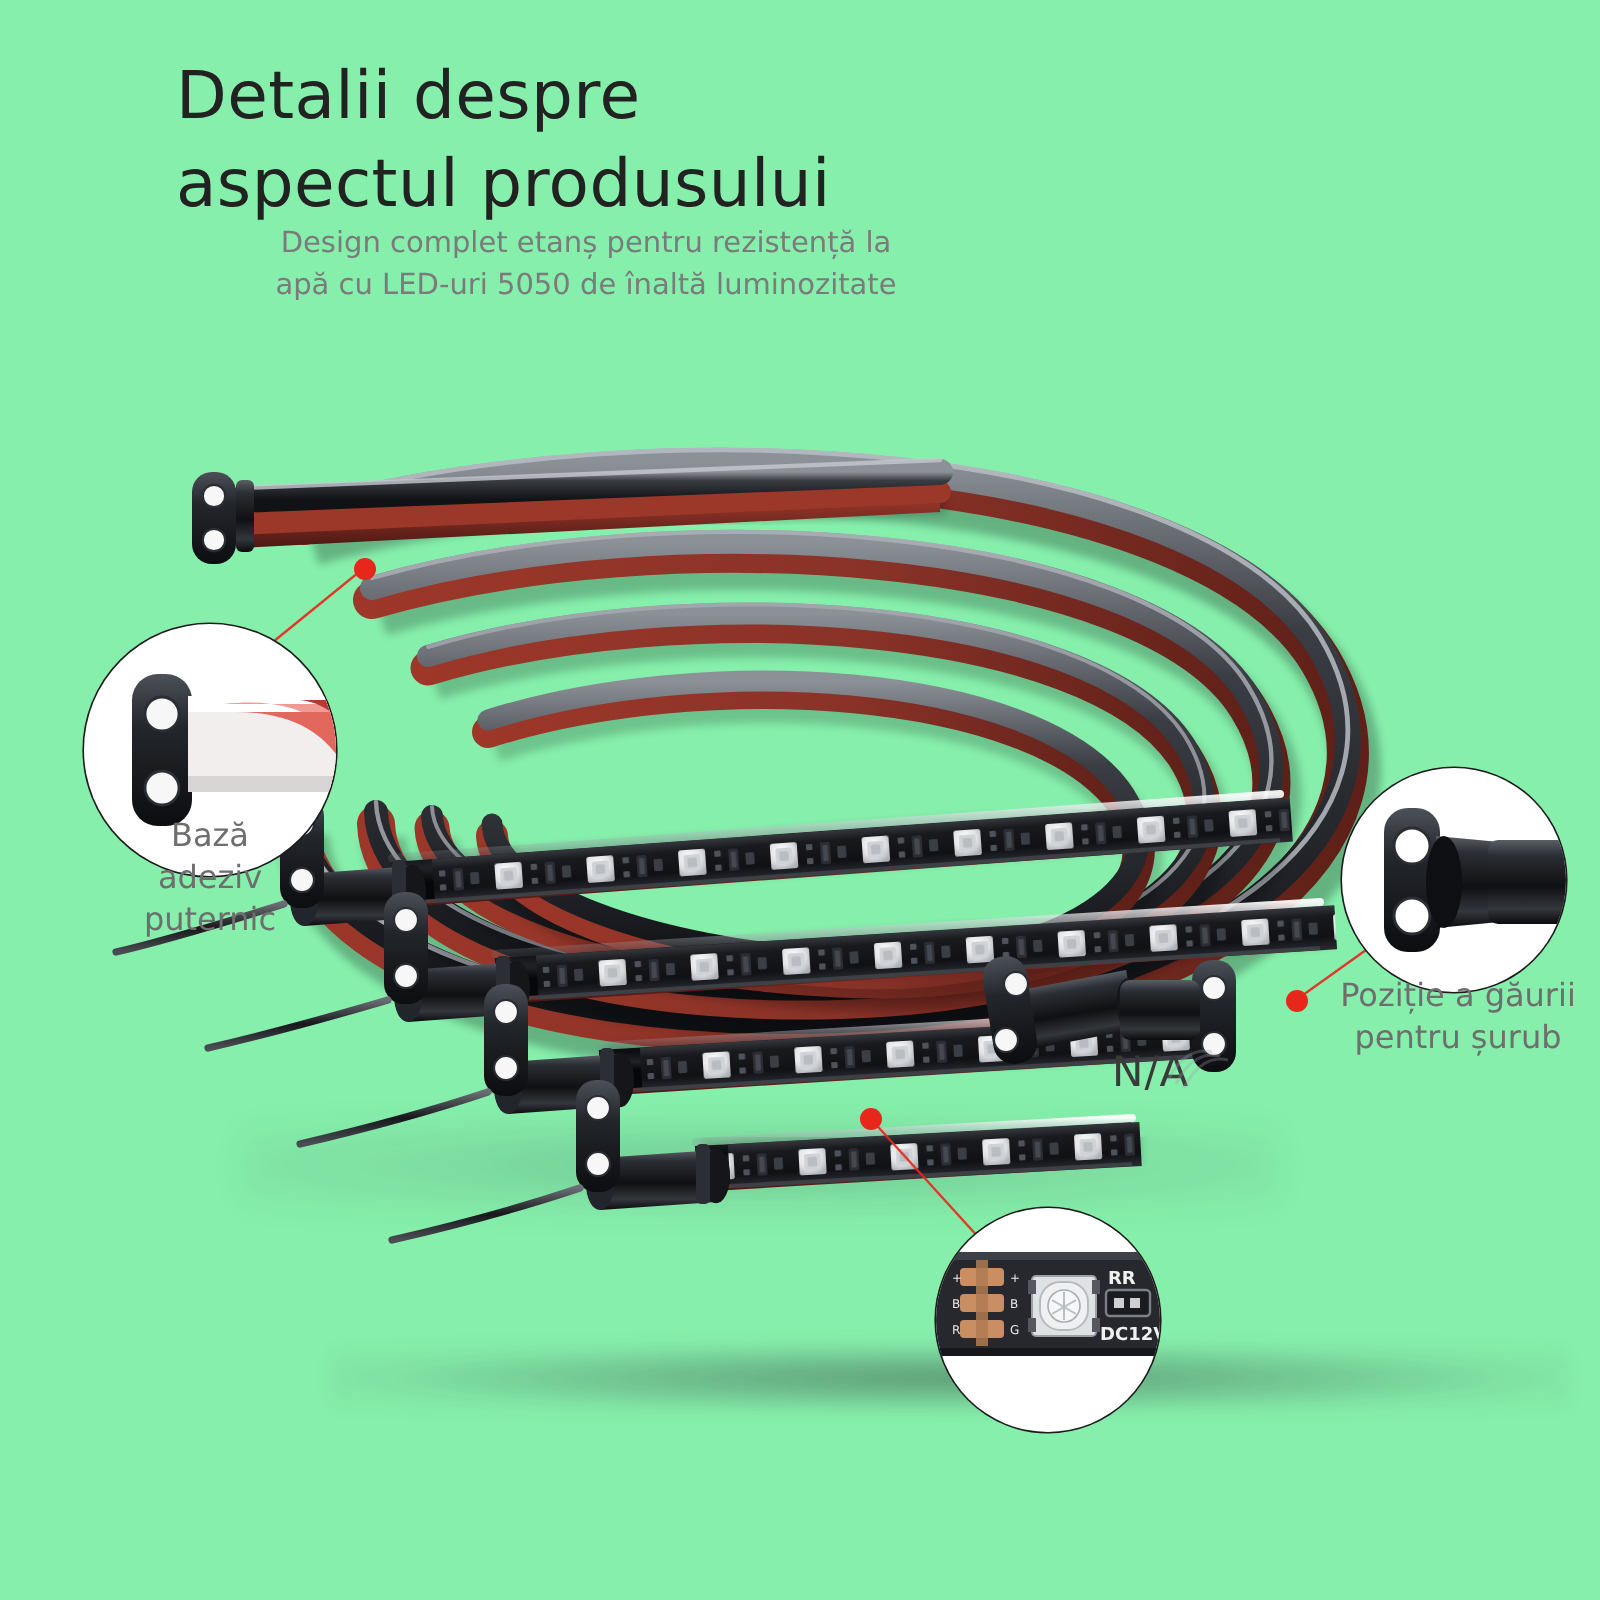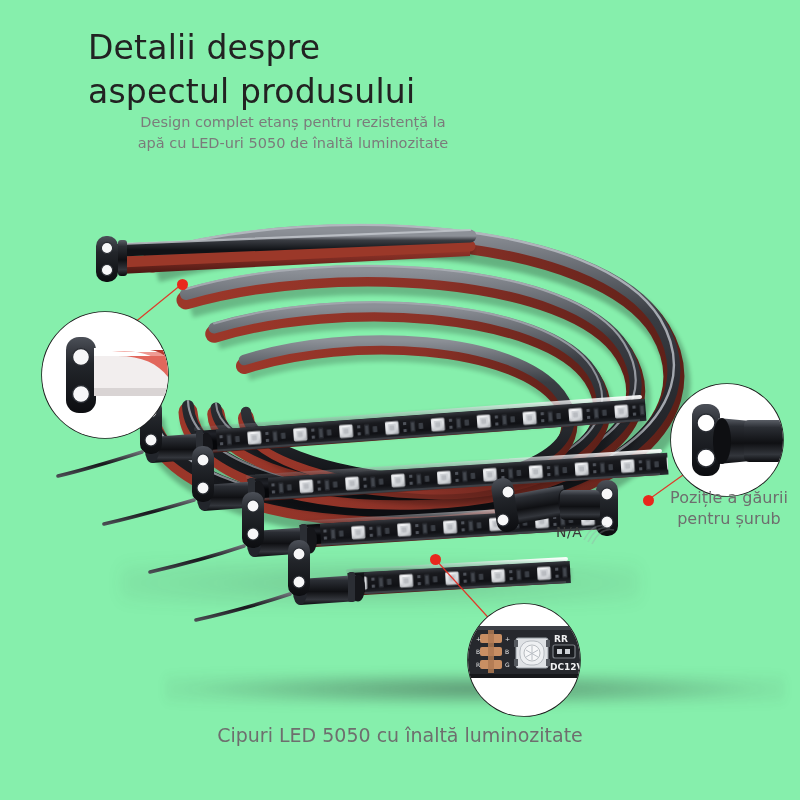--- a/index.html
+++ b/index.html
@@ -43,21 +43,21 @@
   .lens-label{
     position:absolute;text-align:center;color:#6e6e6e;
     font-size:16px;line-height:1.3;white-space:pre-line;font-weight:400;
   }
   .dot{
     position:absolute;width:11px;height:11px;border-radius:50%;
     background:#e8271c;
   }
 
   .wm{
-    position:absolute;font-size:14px;color:#3a3a3a;
+    position:absolute;font-size:21px;color:#3a3a3a;
     letter-spacing:.5px;
   }
   .wm-ghost{
     position:absolute;width:38px;height:28px;opacity:.30;
   }
 
   .bottom-caption{
     position:absolute;left:0;top:724px;width:800px;text-align:center;
     font-size:19px;color:#6e6e6e;font-weight:400;
   }
@@ -410,28 +410,30 @@
         <rect x="565" y="649" width="5" height="5" fill="#cdd1d6"></rect>
         <text x="550" y="670" font-family="DejaVu Sans, sans-serif" font-size="9" font-weight="bold" fill="#f0f0f1">DC12V</text>
       </g>
     </g>
   </svg>
 
   <div class="dot" style="left:177px;top:279px;"></div>
   <div class="dot" style="left:643px;top:495px;"></div>
   <div class="dot" style="left:430px;top:554px;"></div>
 
+  <div class="lens-label" style="left:25px;top:408px;width:160px;">Bază
+adeziv
+puternic</div>
 
   <div class="lens-label" style="left:636px;top:488px;width:186px;">Poziție a găurii
 pentru șurub</div>
 
   <div class="wm" style="left:556px;top:524px;">N/A</div>
   <svg class="wm-ghost" style="left:580px;top:518px;" viewBox="0 0 38 28">
     <g fill="none" stroke="#9aa0a6" stroke-width="1.6">
       <path d="M4,22 C10,10 18,6 26,8"></path>
       <path d="M8,24 C14,12 22,8 30,10"></path>
       <path d="M12,26 C18,14 26,10 34,12"></path>
     </g>
   </svg>
 
-  <div class="bottom-caption">Cipuri LED 5050 cu înaltă luminozitate</div>
 
 </div>
 
 </body></html>

